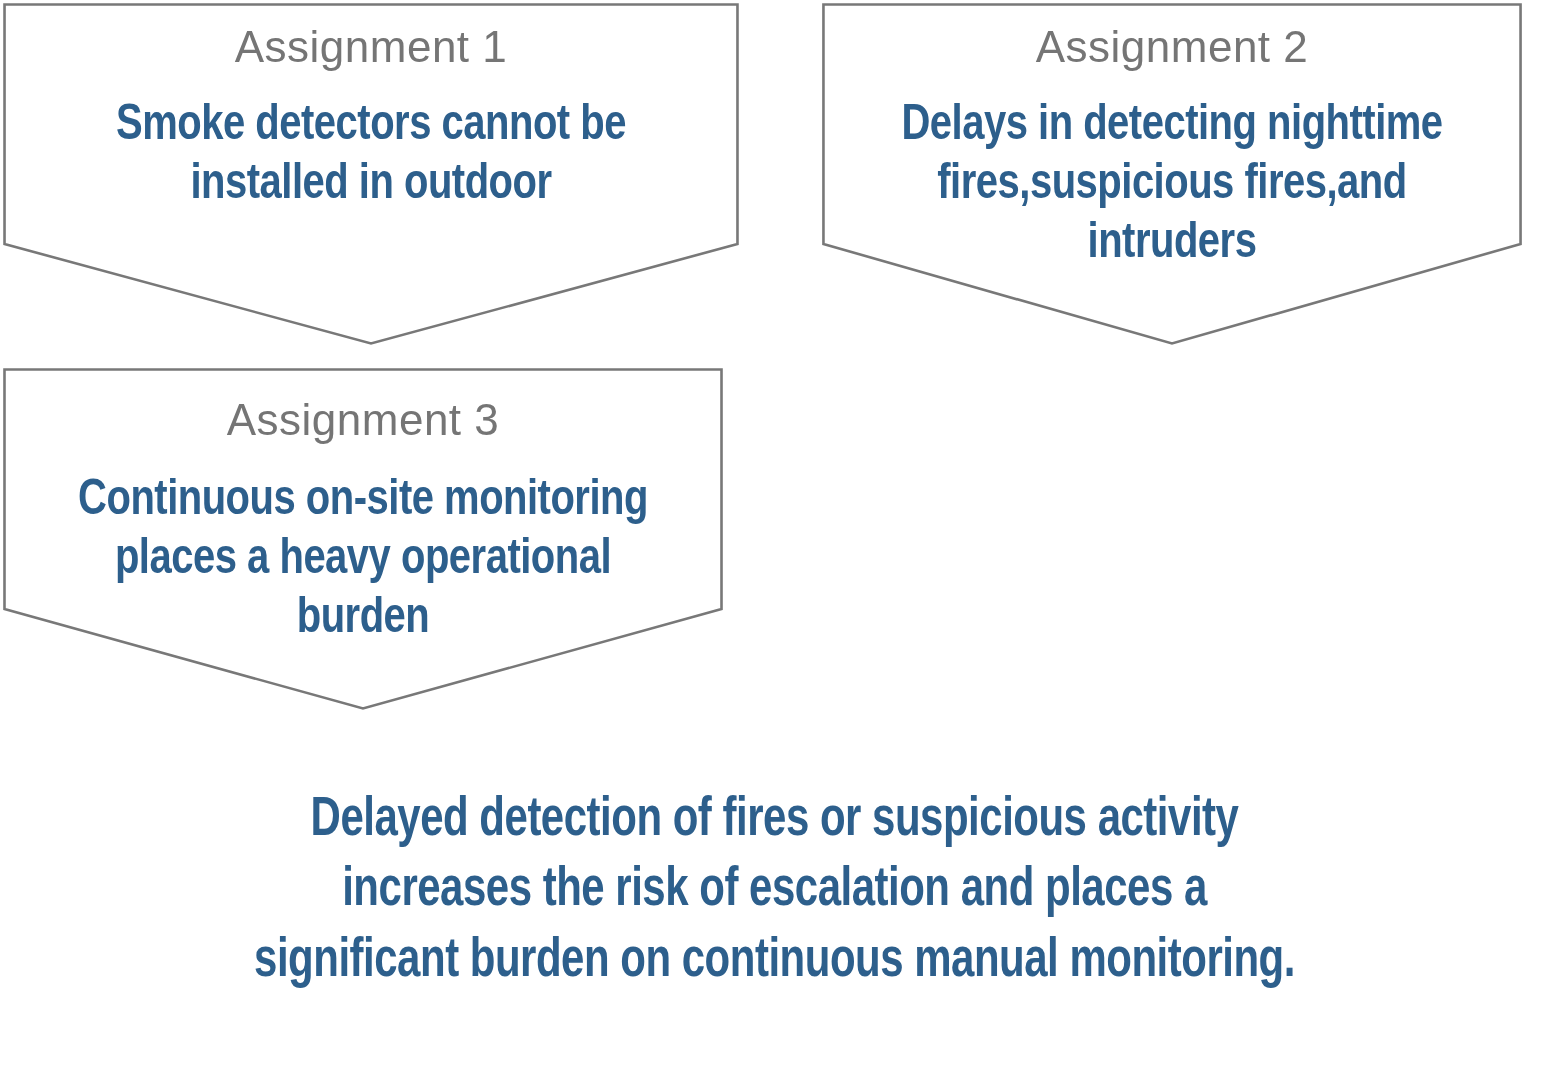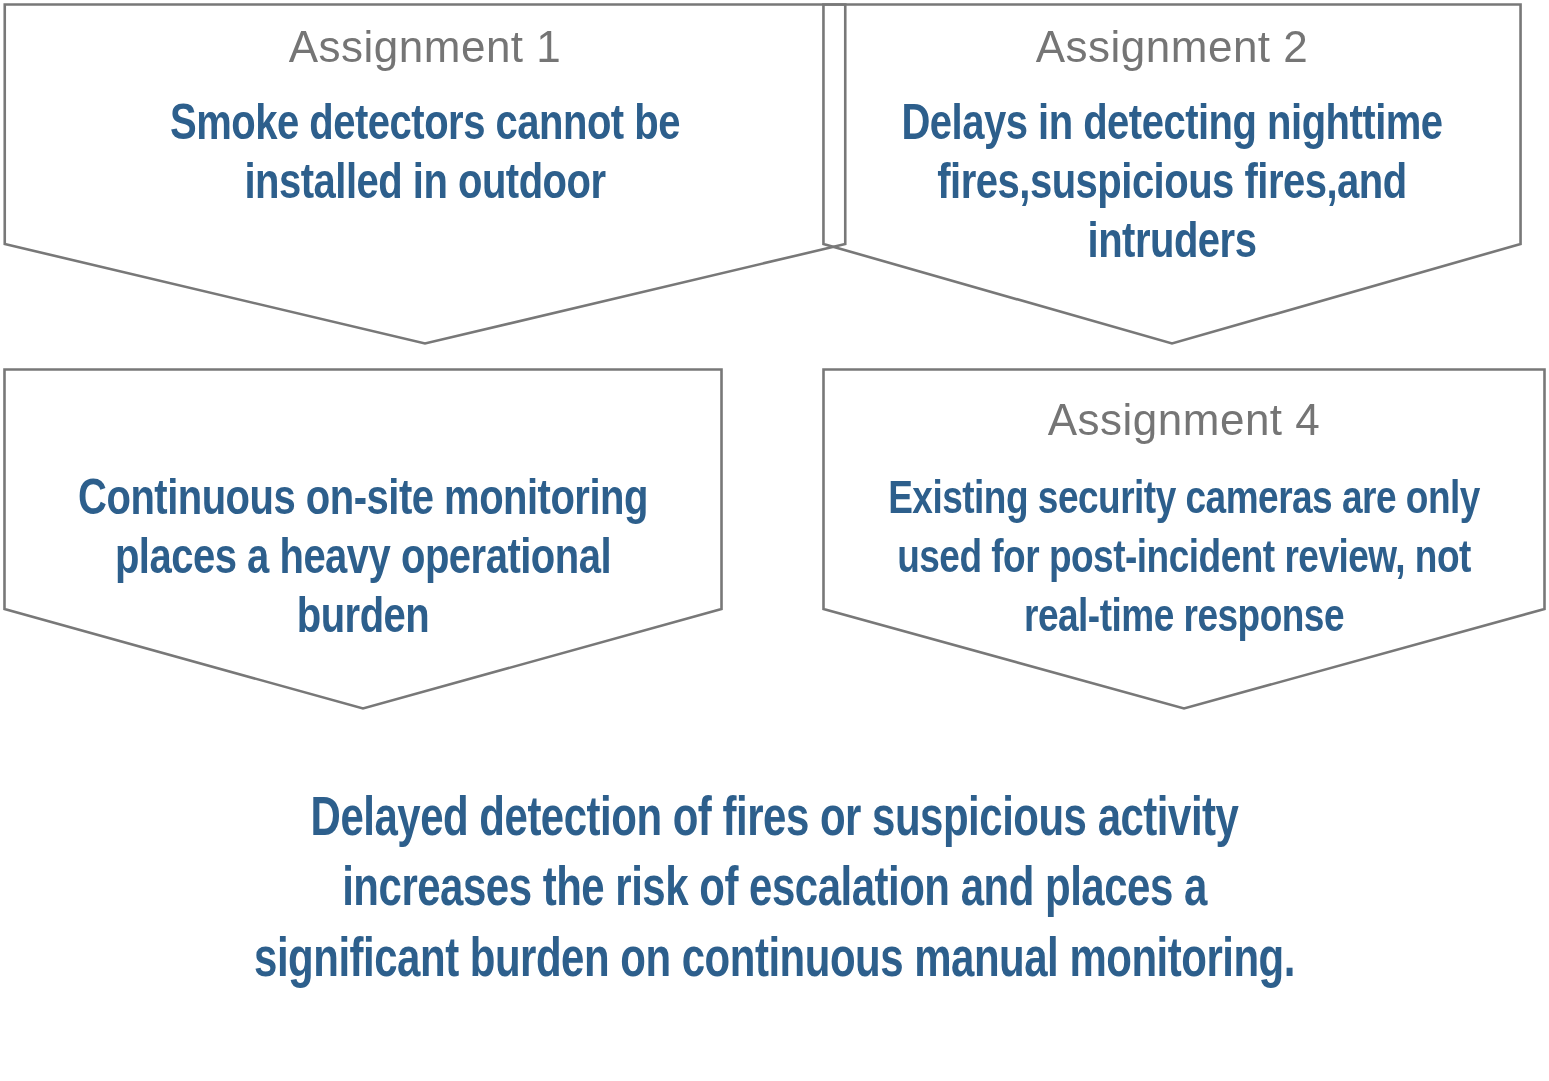--- a/index.html
+++ b/index.html
@@ -12,21 +12,21 @@
     width: 1549px;
     height: 1081px;
     background: #ffffff;
     overflow: hidden;
     font-family: "Liberation Sans", sans-serif;
   }
   .box {
     position: absolute;
     height: 342px;
   }
-  .b1 { left: 3px;   top: 3px;   width: 844px; }
+  .b1 { left: 3px;   top: 3px;   width: 736px; }
   .b2 { left: 822px; top: 3px;   width: 700px; }
   .b3 { left: 3px;   top: 368px; width: 720px; }
   .b4 { left: 822px; top: 368px; width: 724px; }
   .box svg {
     position: absolute;
     left: 0; top: 0;
     width: 100%; height: 100%;
     display: block;
     overflow: visible;
   }
@@ -97,38 +97,28 @@
         <div>Delays in detecting nighttime</div>
         <div>fires,suspicious fires,and</div>
         <div>intruders</div>
       </div>
   </div>
 
   <div class="box b3 row2">
     <svg viewBox="0 0 724 342" preserveAspectRatio="none">
       <polygon points="1.5,1.5 722.5,1.5 722.5,241 362,340.5 1.5,241" fill="none" stroke-width="2.6" vector-effect="non-scaling-stroke" stroke="#787878"></polygon>
     </svg>
+    <div class="hdr">Assignment 3</div>
     <div class="body">
         <div>Continuous on-site monitoring</div>
         <div>places a heavy operational</div>
         <div>burden</div>
       </div>
   </div>
 
-  <div class="box b4 row2">
-    <svg viewBox="0 0 724 342" preserveAspectRatio="none">
-      <polygon points="1.5,1.5 722.5,1.5 722.5,241 362,340.5 1.5,241" fill="none" stroke-width="2.6" vector-effect="non-scaling-stroke" stroke="#787878"></polygon>
-    </svg>
-    <div class="hdr">Assignment 4</div>
-    <div class="body">
-        <div>Existing security cameras are only</div>
-        <div>used for post-incident review, not</div>
-        <div>real-time response</div>
-      </div>
-  </div>
 
   <div class="summary">
       <div>Delayed detection of fires or suspicious activity</div>
       <div>increases the risk of escalation and places a</div>
       <div>significant burden on continuous manual monitoring.</div>
     </div>
 
 </div>
 
 </body></html>

